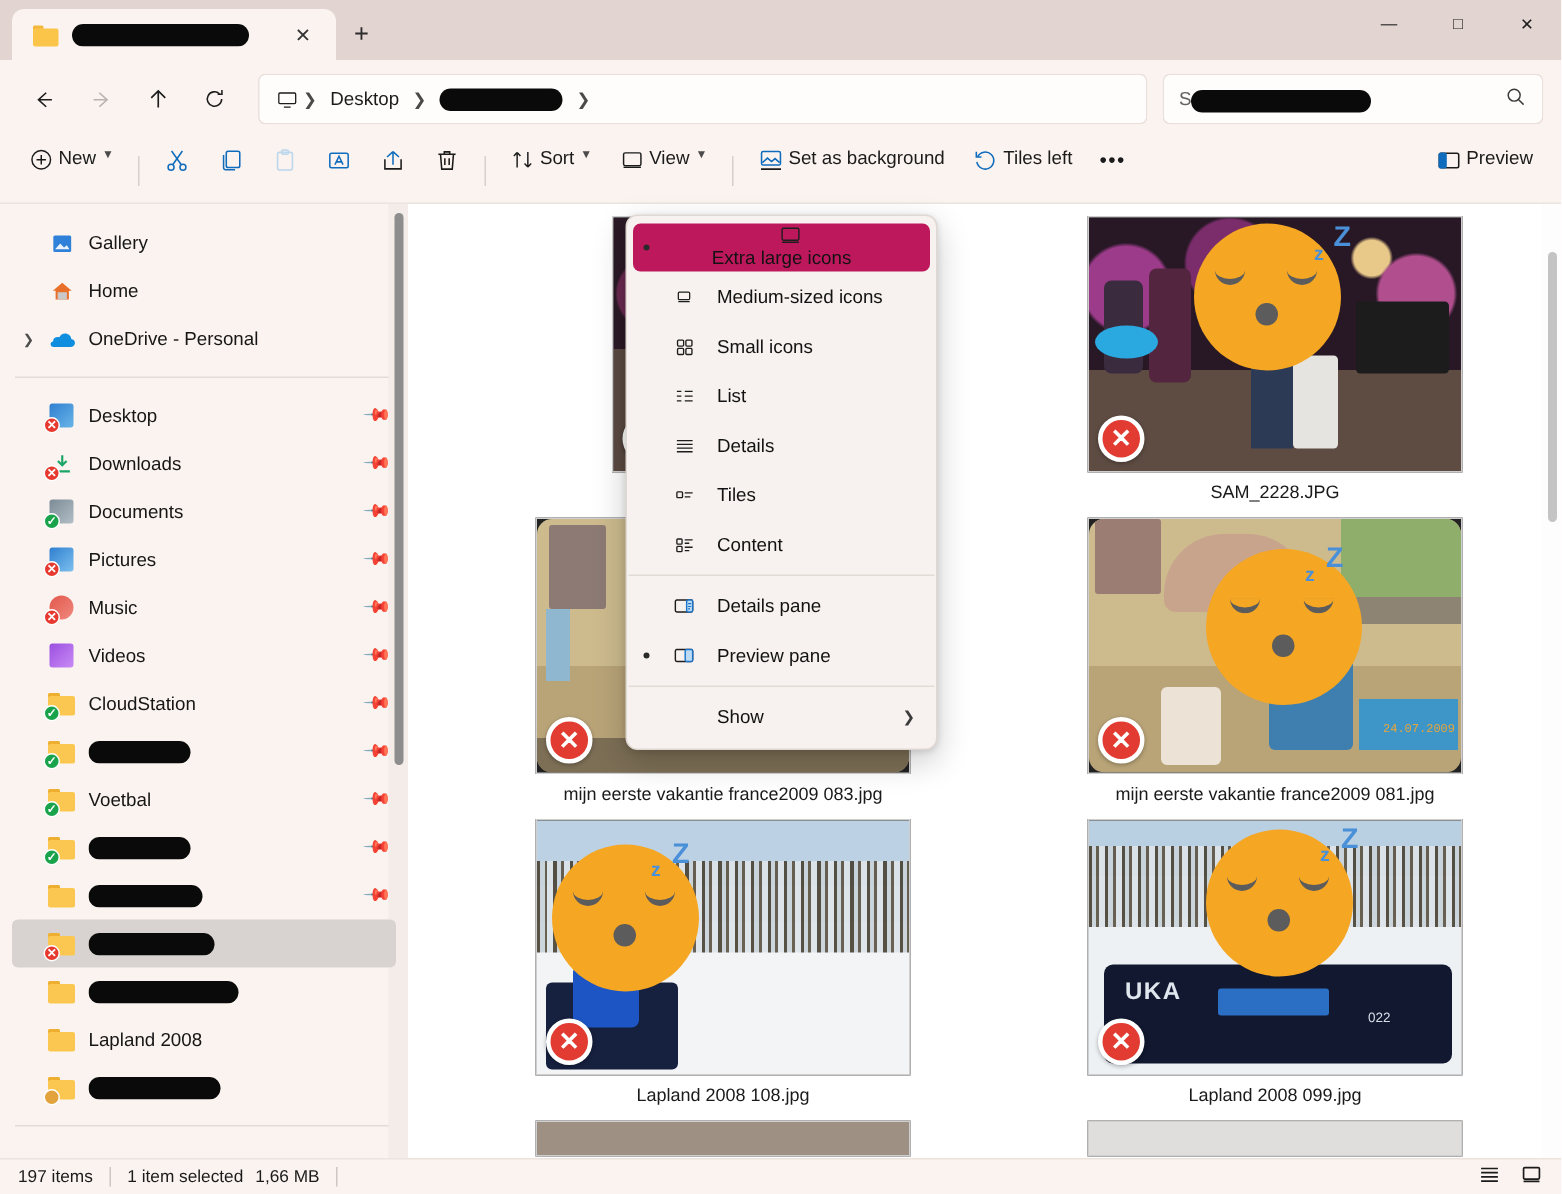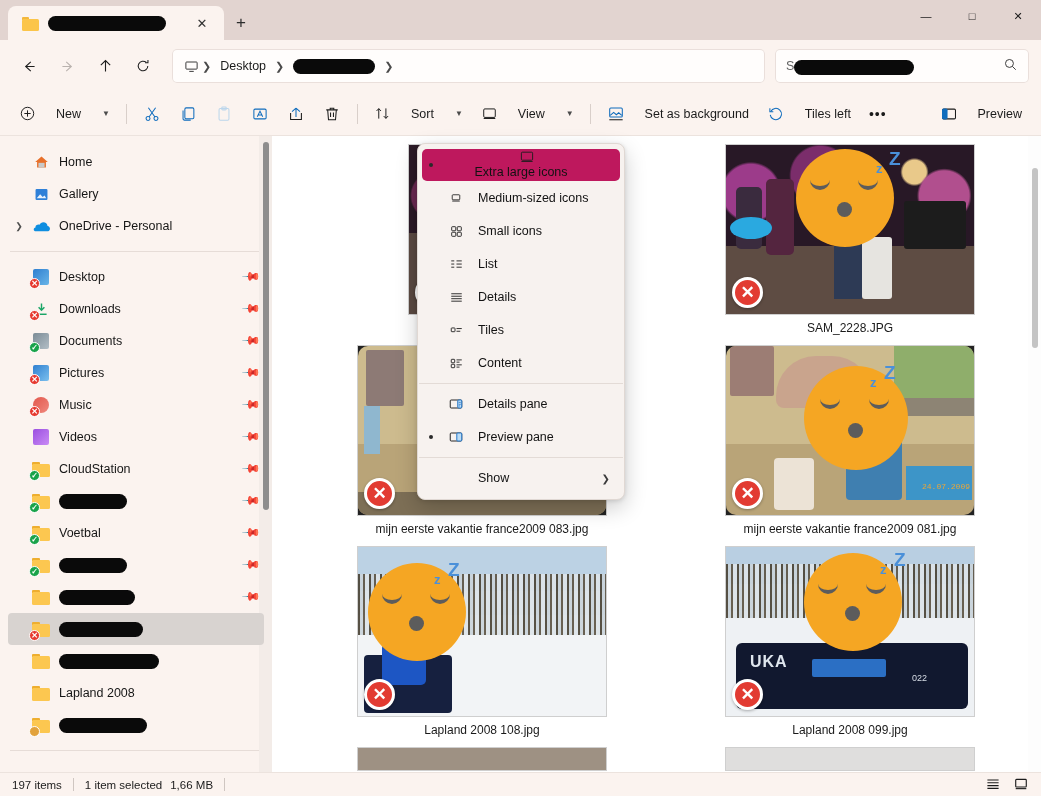--- a/index.html
+++ b/index.html
@@ -117,21 +117,21 @@
   
   .toolbar {
     position: absolute; top: 92px; left: 0;
     width: 1041px; height: 44px;
     background: #fbf3ef;
     display: flex; align-items: center;
     padding: 0 10px;
     border-bottom: 1px solid #ece3de;
   }
   .tb-item {
-    display: flex; align-items: center; gap: 20px;
+    display: flex; align-items: flex-start; gap: 3px;
     height: 32px; padding: 0 9px;
     border-radius: 5px;
     font-size: 12.5px; color: #1b1b1b;
     white-space: nowrap;
   }
   .tb-sep { width: 1px; height: 20px; background: #d9cfca; margin: 0 7px; }
   .chev { font-size: 8px; color: #4b4b4b; margin-left: 1px; }
   .tb-spacer { flex: 1; }
 
   
@@ -527,36 +527,36 @@
   <div class="sidebar">
     <div class="vscroll-track-list">
       <div class="vscroll-list"></div>
     </div>
     <div class="sb-list">
 
       <div class="sb-row">
         <span class="sb-expander"></span>
         <span class="sb-icon">
           <svg width="17" height="17" viewBox="0 0 20 20">
+            <rect x="3" y="3.6" width="14" height="12.8" rx="1.2" fill="#2f80d8"></rect>
+            <path d="M4.4 14.4l4-4.6 3 3.2 2.2-1.8 2 3.2z" fill="#e9f2fb"></path>
+          </svg>
+        </span>
+        <span class="sb-label">Gallery</span>
+      </div>
+
+      <div class="sb-row">
+        <span class="sb-expander"></span>
+        <span class="sb-icon">
+          <svg width="17" height="17" viewBox="0 0 20 20">
             <path d="M10 3L2.6 9.3h2.2V16h10.4V9.3h2.2z" fill="#e8702a"></path>
             <path d="M6.4 10.4h7.2V16H6.4z" fill="#c9c9c9"></path>
           </svg>
         </span>
         <span class="sb-label">Home</span>
-      </div>
-
-      <div class="sb-row">
-        <span class="sb-expander"></span>
-        <span class="sb-icon">
-          <svg width="17" height="17" viewBox="0 0 20 20">
-            <rect x="3" y="3.6" width="14" height="12.8" rx="1.2" fill="#2f80d8"></rect>
-            <path d="M4.4 14.4l4-4.6 3 3.2 2.2-1.8 2 3.2z" fill="#e9f2fb"></path>
-          </svg>
-        </span>
-        <span class="sb-label">Gallery</span>
       </div>
 
       <div class="sb-row">
         <span class="sb-expander">❯</span>
         <span class="sb-icon">
           <svg width="19" height="17" viewBox="0 0 22 16">
             <path d="M6.1 13.6h11.3c2 0 3.4-1.4 3.4-3.1 0-1.6-1.2-2.9-2.8-3.1-.2-2.5-2.3-4.3-4.8-4.3-2 0-3.7 1.2-4.4 2.9-.3-.1-.6-.2-1-.2C5.4 5.8 4 7.1 4 8.8c0 .1 0 .3.1.4C2.7 9.5 2 10.4 2 11.5c0 1.2 1 2.1 2.4 2.1z" fill="#0f8ee0"></path>
           </svg>
         </span>
         <span class="sb-label">OneDrive - Personal</span>

